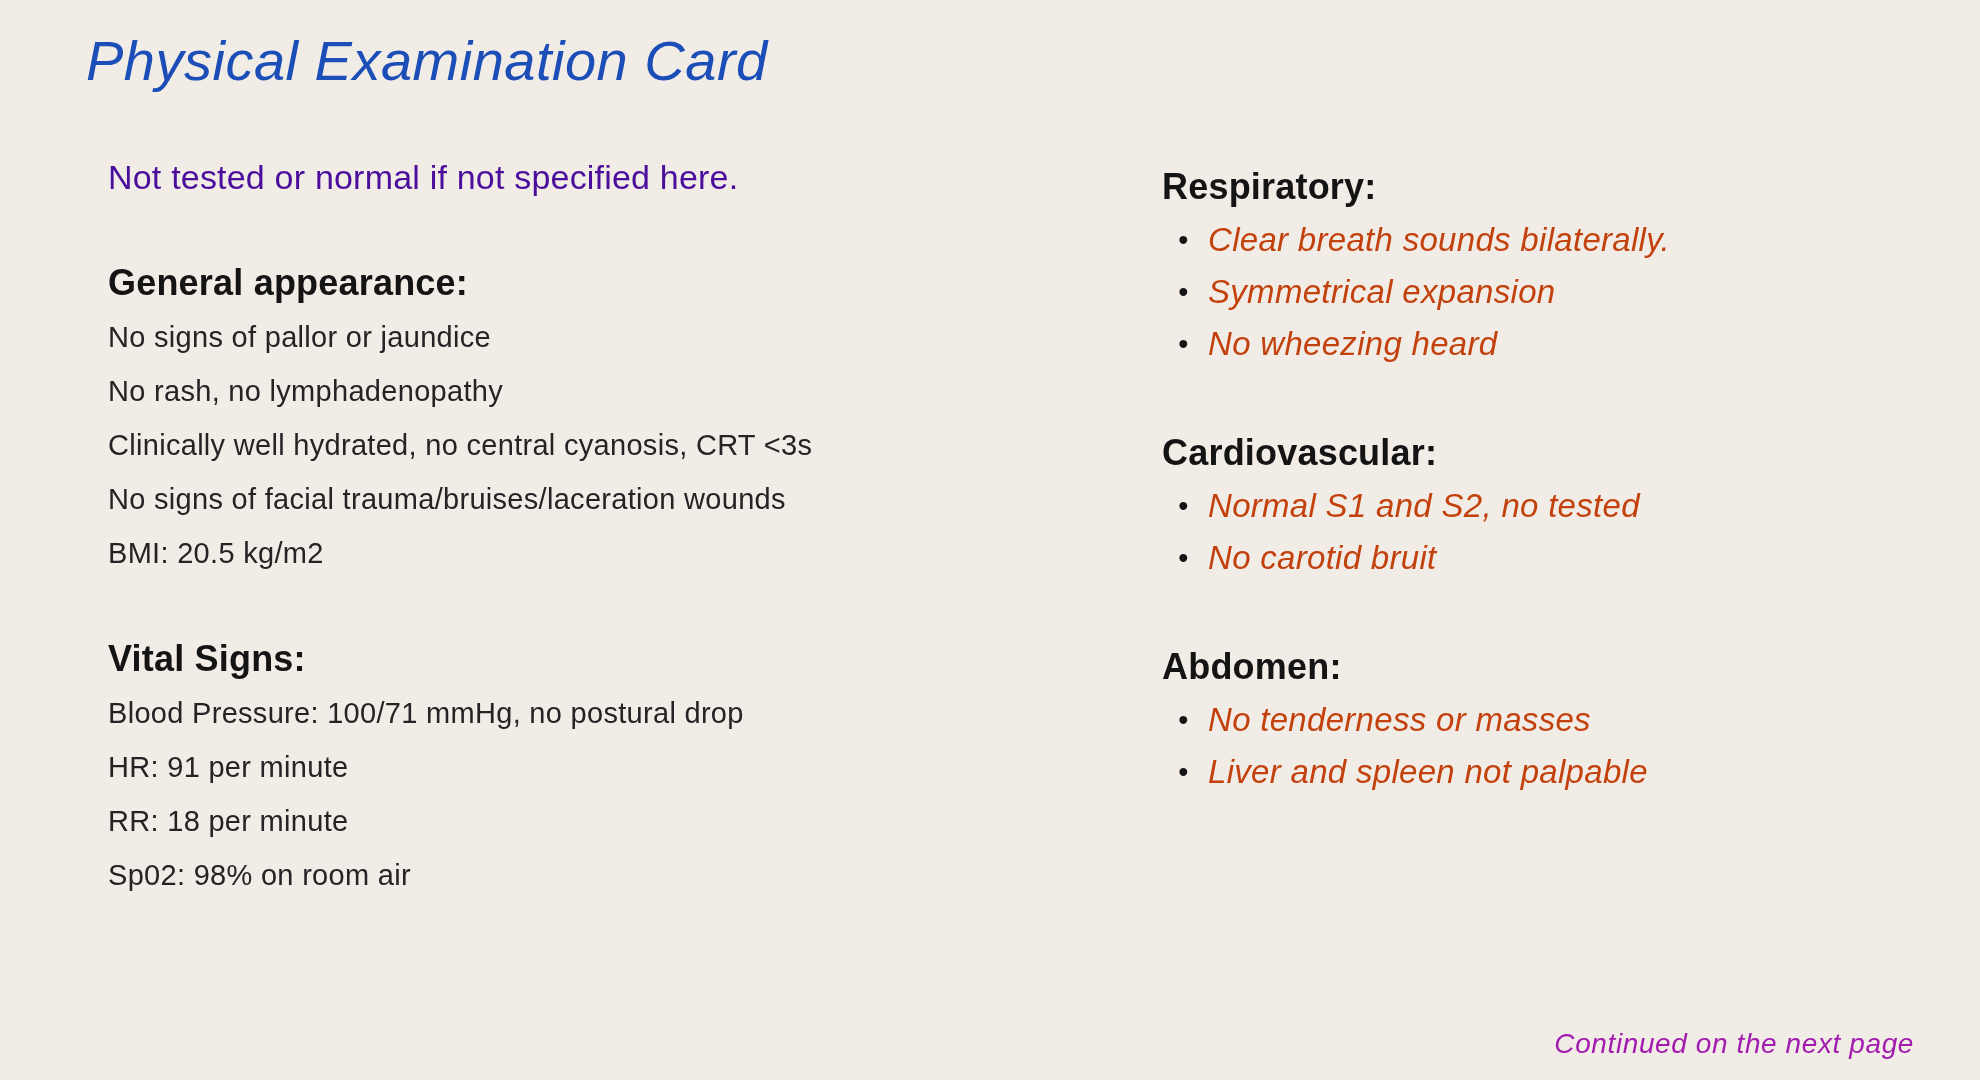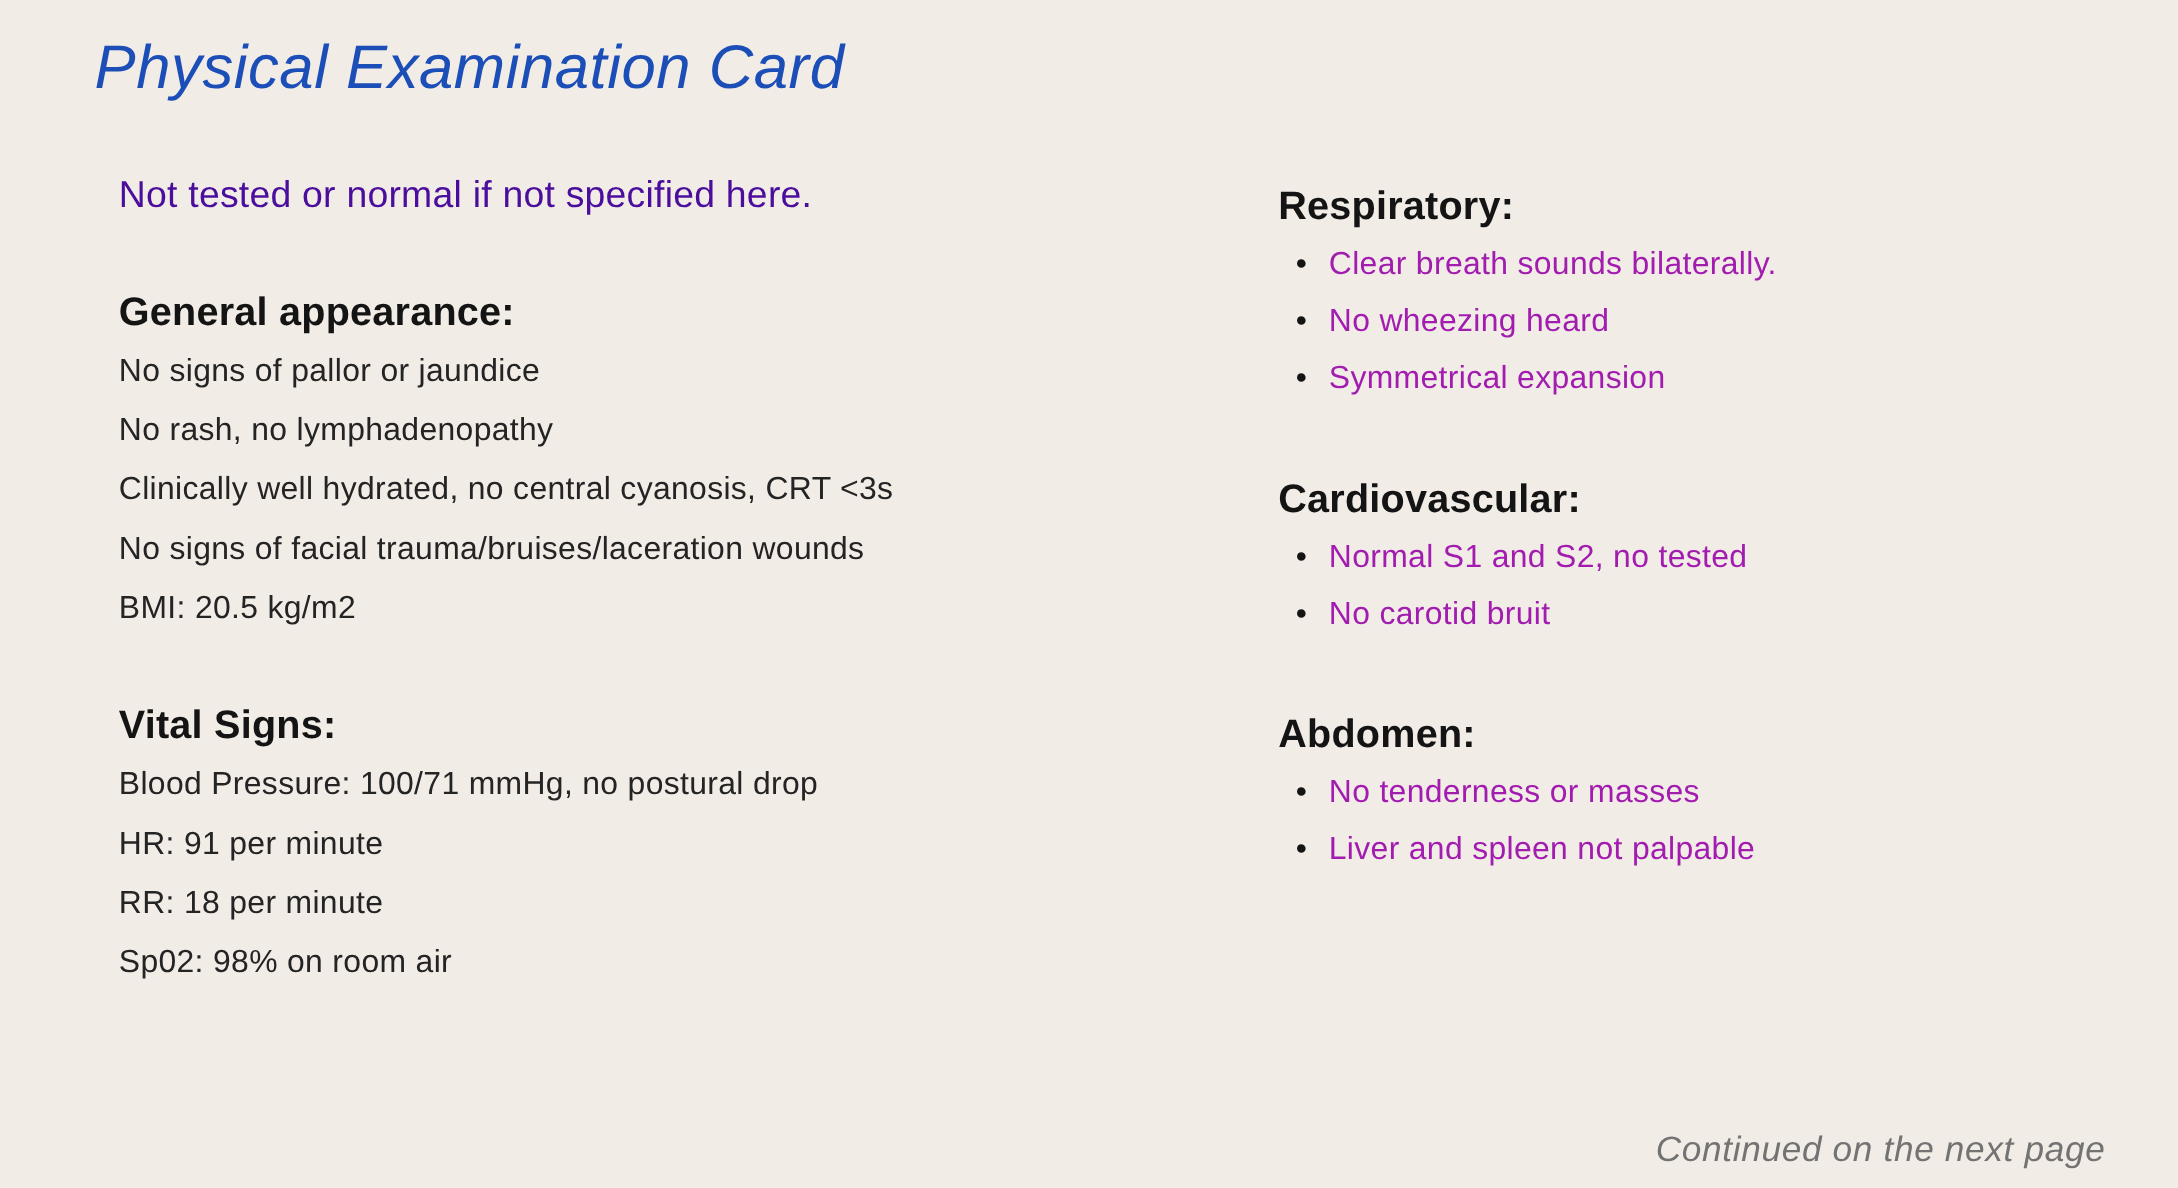--- a/index.html
+++ b/index.html
@@ -68,43 +68,44 @@
   }
   ul.finding-list {
     margin: 0;
     padding: 0;
     list-style: none;
   }
   ul.finding-list li {
     position: relative;
     margin: 0;
     padding-left: 46px;
-    font-size: 29px;
+    font-size: 33px;
     line-height: 52px;
     letter-spacing: 0.3px;
-    color: #a21caf;
+    color: #c2410c;
+    font-style: italic;
   }
   ul.finding-list li::before {
     content: "\2022";
     position: absolute;
     left: 16px;
     top: 0;
     font-size: 29px;
     line-height: 52px;
     color: #141414;
   }
   .continued {
     position: absolute;
     right: 66px;
     bottom: 16px;
     margin: 0;
-    font-size: 32px;
+    font-size: 28px;
     line-height: 40px;
     font-style: italic;
-    color: #737373;
+    color: #a21caf;
     letter-spacing: 0.6px;
   }
 </style>
 </head>
 <body>
 
 <div>
 
   <h1 class="page-title">Physical Examination Card</h1>
 
@@ -127,22 +128,22 @@
       <p class="finding-line">RR: 18 per minute</p>
       <p class="finding-line">Sp02: 98% on room air</p>
     </section>
   </div>
 
   <div class="col-right">
     <section class="block-right">
       <h2 class="section-heading">Respiratory:</h2>
       <ul class="finding-list">
         <li>Clear breath sounds bilaterally.</li>
+        <li>Symmetrical expansion</li>
         <li>No wheezing heard</li>
-        <li>Symmetrical expansion</li>
       </ul>
     </section>
 
     <section class="block-right">
       <h2 class="section-heading">Cardiovascular:</h2>
       <ul class="finding-list">
         <li>Normal S1 and S2, no tested</li>
         <li>No carotid bruit</li>
       </ul>
     </section>

